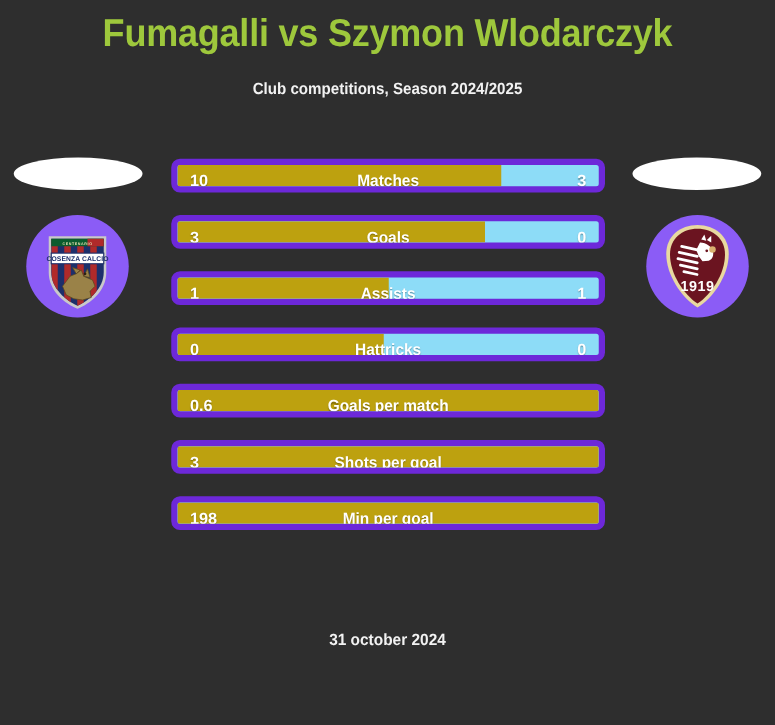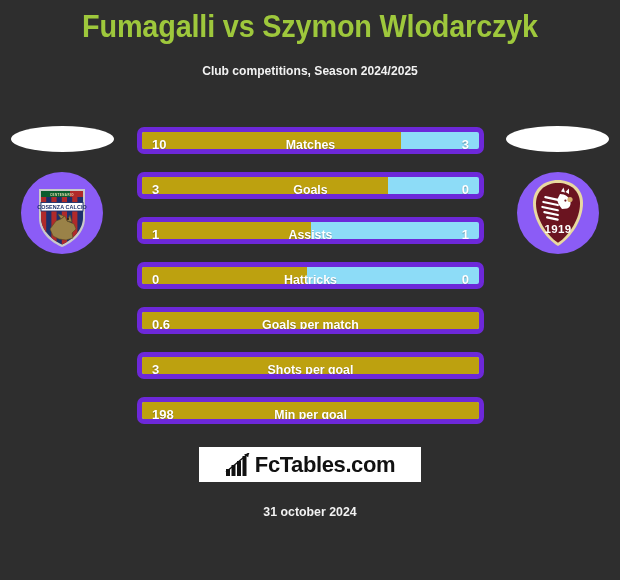--- a/index.html
+++ b/index.html
@@ -287,29 +287,16 @@
 
     <div class="stat-row">
       <div class="stat-fill" style="width:100%"></div>
       <div class="stat-home">198</div>
       <div class="stat-label">Min per goal</div>
       <div class="stat-away"></div>
     </div>
 
   </div>
 
-  <div class="logo">
-    <div class="logo-inner">
-      <svg class="logo-icon" width="26" height="24" viewBox="0 0 26 24">
-        <rect x="1" y="16" width="4" height="7" fill="#111111"></rect>
-        <rect x="6.5" y="12" width="4" height="11" fill="#111111"></rect>
-        <rect x="12" y="8" width="4" height="15" fill="#111111"></rect>
-        <rect x="17.5" y="3" width="4" height="20" fill="#111111"></rect>
-        <path d="M1,19 L24,0" stroke="#111111" stroke-width="1.4" fill="none"></path>
-        <path d="M24,0 L19,1.6 L23.2,4.2 Z" fill="#111111"></path>
-      </svg>
-      <span class="logo-text">FcTables.com</span>
-    </div>
-  </div>
 
   <div class="date">31 october 2024</div>
 
 </div>
 
 </body></html>

